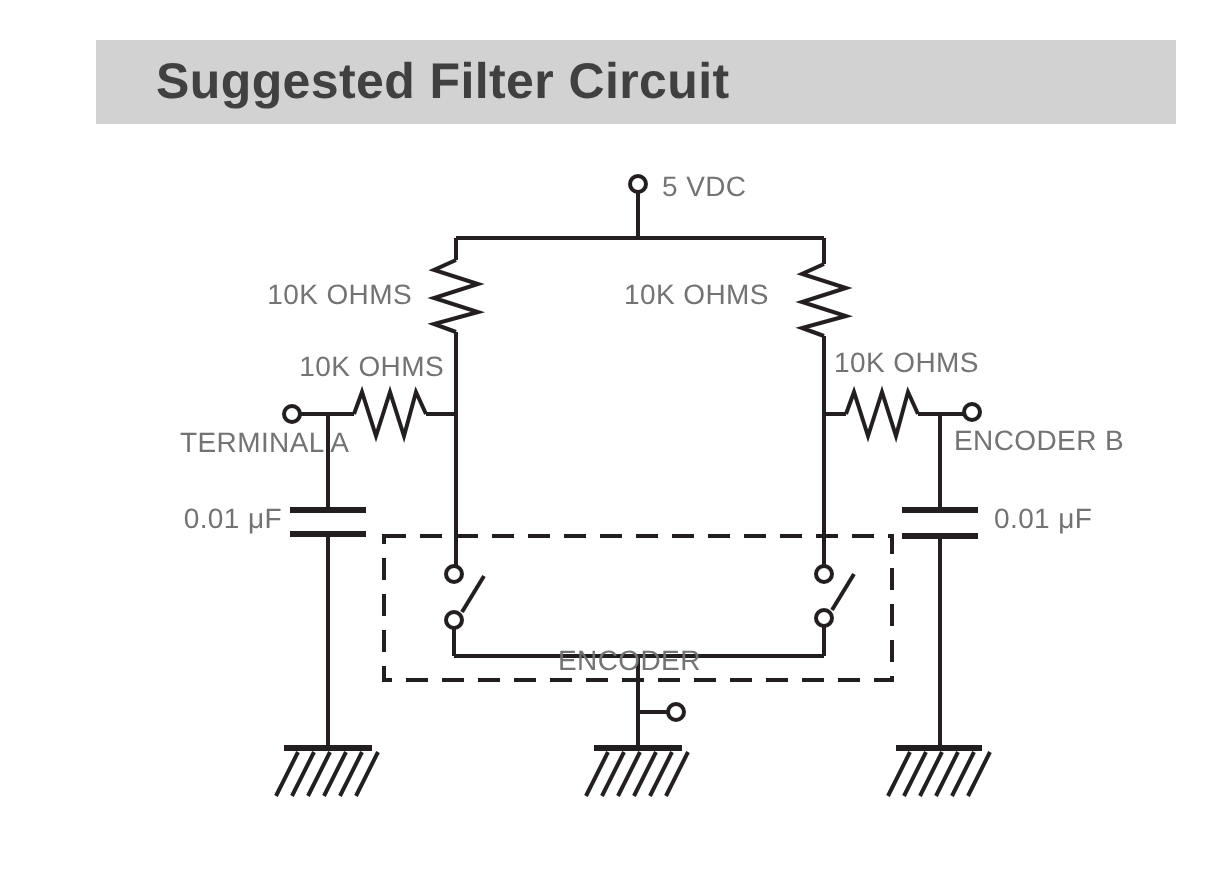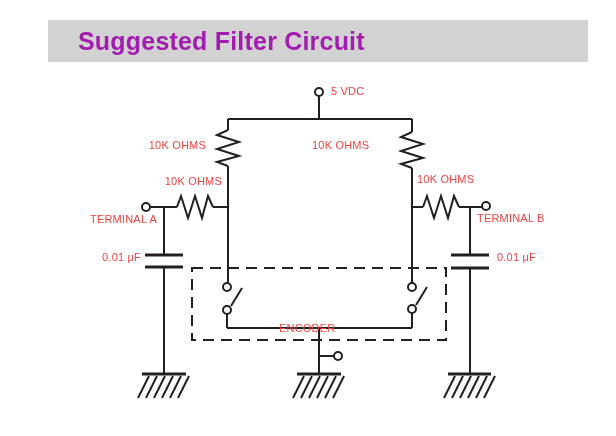--- a/index.html
+++ b/index.html
@@ -5,25 +5,25 @@
   html,body{margin:0;padding:0;background:#ffffff;}
   #page{
     position:relative;width:616px;height:436px;background:#ffffff;
     font-family:"Liberation Sans",sans-serif;overflow:hidden;
   }
   .title-bar{
     position:absolute;left:48px;top:20px;width:540px;height:42px;
     background:#d2d2d3;display:flex;align-items:center;
   }
   .title-bar span{
-    padding-left:30px;font-size:25px;font-weight:bold;color:#a21caf;
+    padding-left:30px;font-size:25px;font-weight:bold;color:#404040;
     letter-spacing:0.2px;
   }
   .lbl{
-    position:absolute;font-size:11px;color:#ef4444;white-space:nowrap;
+    position:absolute;font-size:14px;color:#737373;white-space:nowrap;
     line-height:1;letter-spacing:0.2px;
   }
   .lbl.r{text-align:right;}
   svg{position:absolute;left:0;top:0;}
   .wire{stroke:#231f20;stroke-width:2;fill:none;}
   .plate{stroke:#231f20;stroke-width:3;fill:none;}
   .node{stroke:#231f20;stroke-width:2;fill:#ffffff;}
   .dashbox{stroke:#231f20;stroke-width:2;fill:none;stroke-dasharray:11 7;}
   .hatch{stroke:#231f20;stroke-width:2;fill:none;}
 </style>
@@ -139,20 +139,20 @@
 
   <div class="lbl" style="left:331px;top:86px;">5 VDC</div>
 
   <div class="lbl r" style="left:106px;top:140px;width:100px;">10K OHMS</div>
   <div class="lbl" style="left:312px;top:140px;">10K OHMS</div>
 
   <div class="lbl r" style="left:122px;top:176px;width:100px;">10K OHMS</div>
   <div class="lbl" style="left:417px;top:174px;">10K OHMS</div>
 
   <div class="lbl" style="left:58px;top:214px;margin-left:32px;">TERMINAL A</div>
-  <div class="lbl" style="left:477px;top:213px;">TERMINAL B</div>
+  <div class="lbl" style="left:477px;top:213px;">ENCODER B</div>
 
   <div class="lbl r" style="left:61px;top:252px;width:80px;">0.01 μF</div>
   <div class="lbl" style="left:497px;top:252px;">0.01 μF</div>
 
   <div class="lbl" style="left:279px;top:295px;margin-top:28px;">ENCODER</div>
 
 </div>
 
 </body></html>

